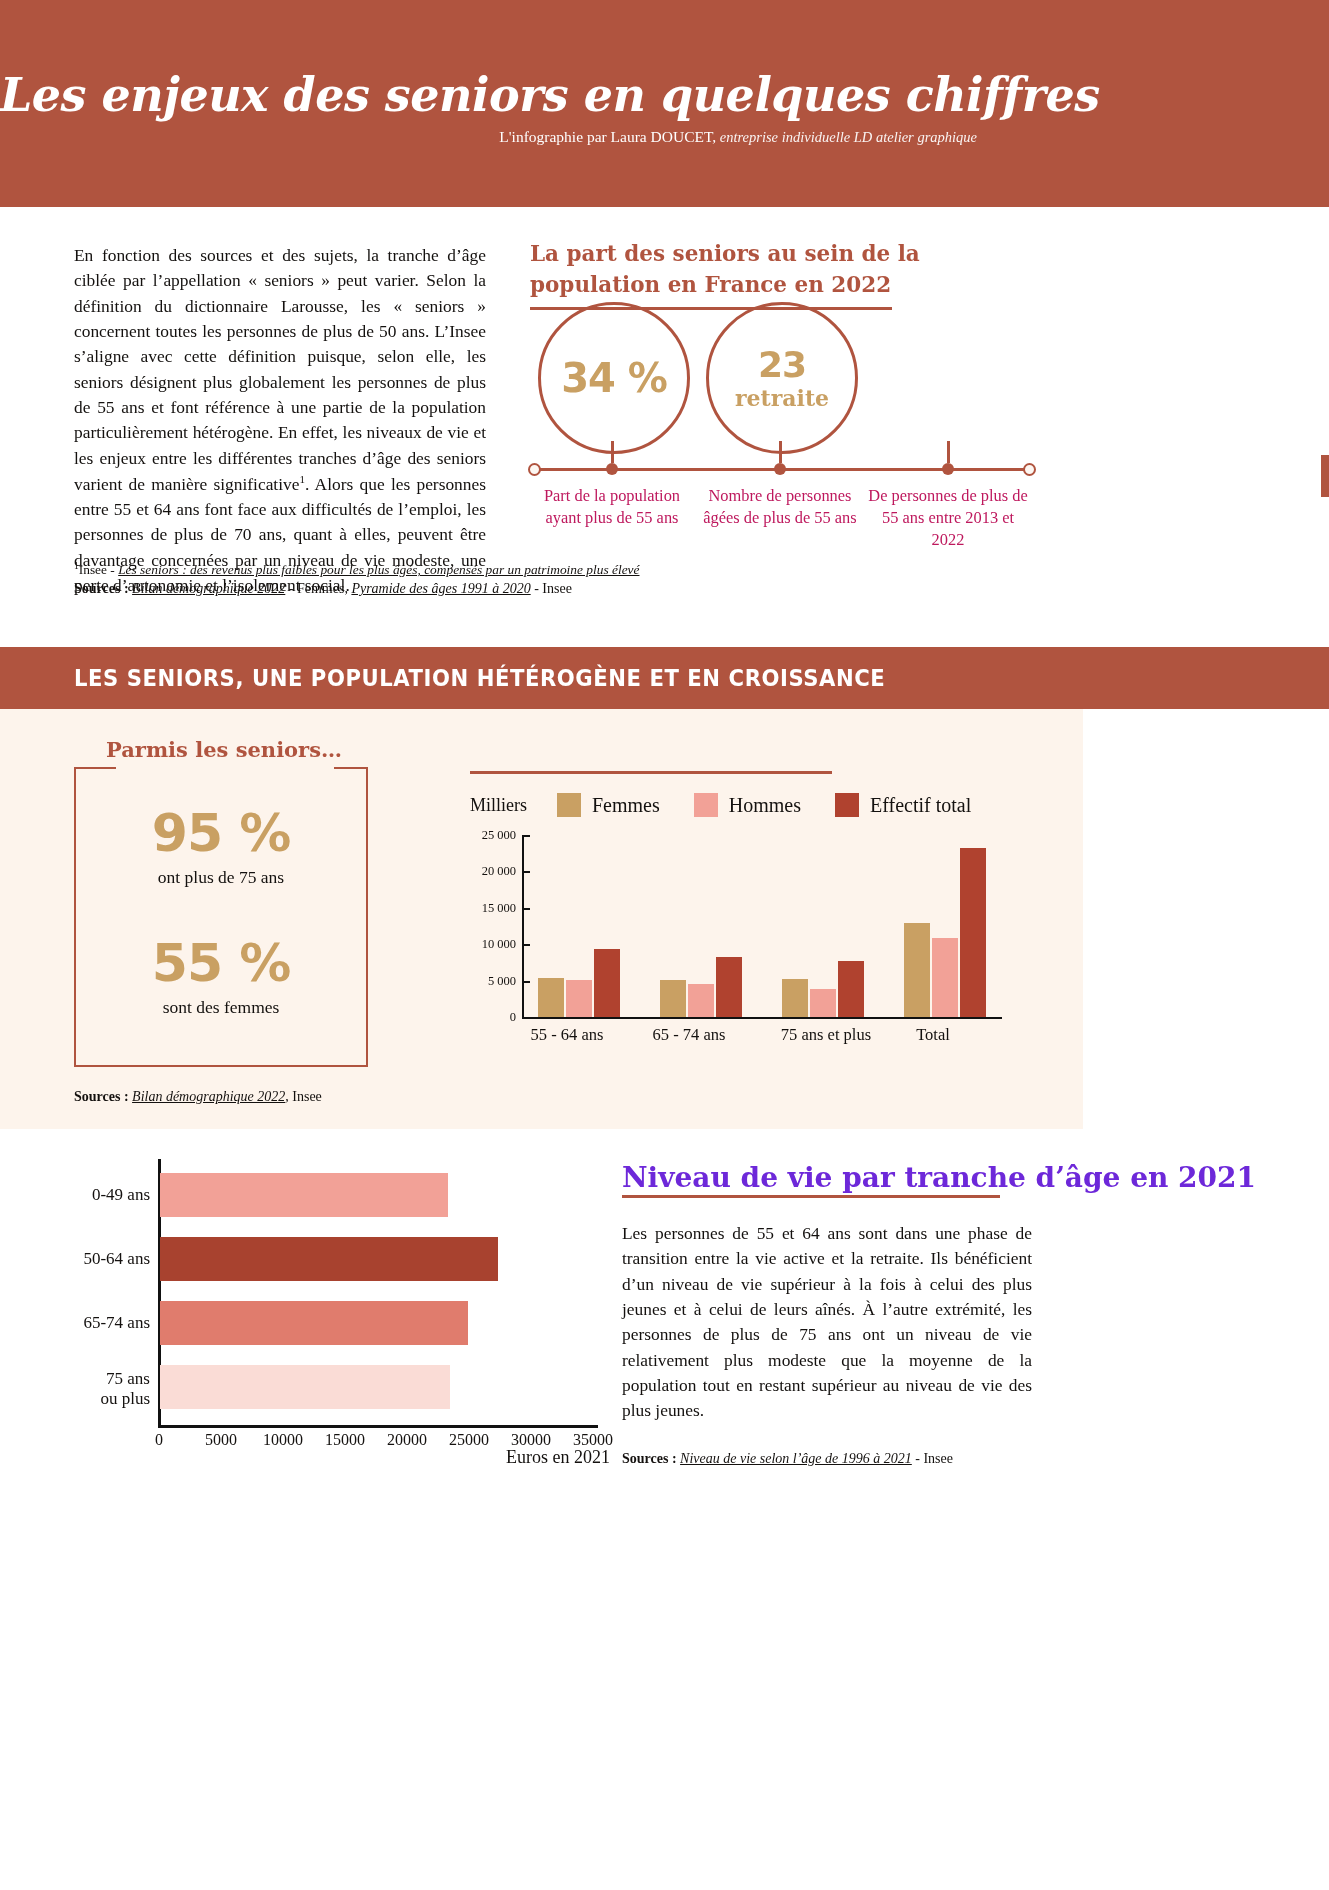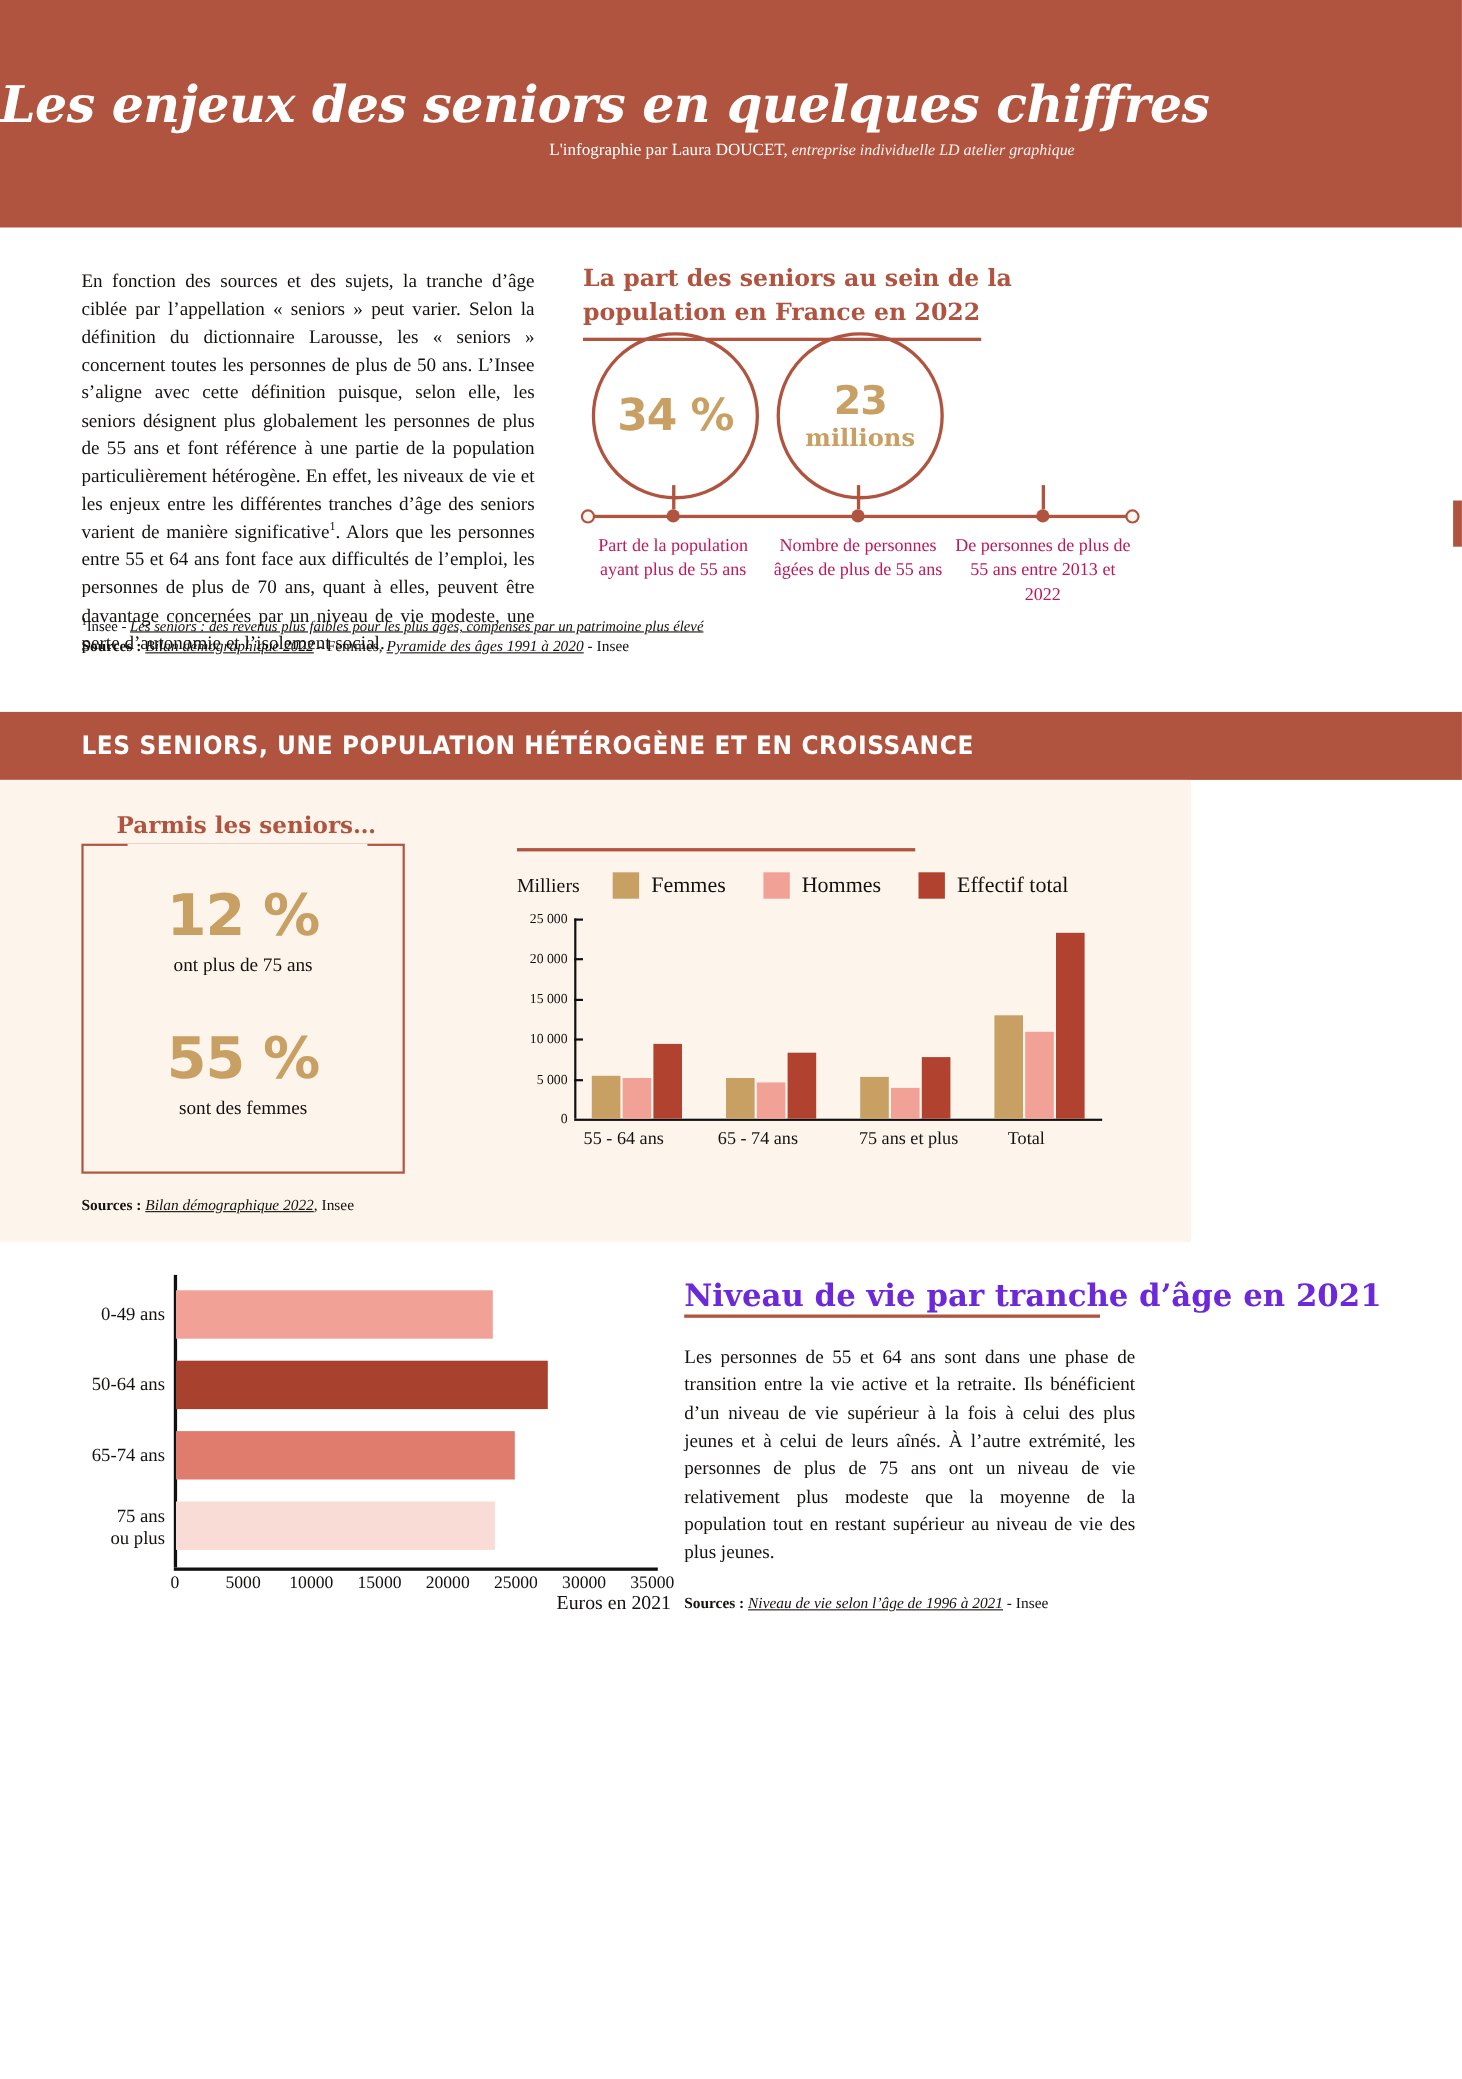--- a/index.html
+++ b/index.html
@@ -324,21 +324,21 @@
 
   <div class="block1-title">La part des seniors au sein de la population en France en 2022</div>
   <div class="rule-red" style="top:100px;"></div>
 
   <div class="circles">
     <div class="circle c1">
       <div class="big">34 %</div>
     </div>
     <div class="circle c2">
       <div class="big sm">23</div>
-      <div class="small">millions</div>
+      <div class="small">retraite</div>
     </div>
   </div>
 
   <div class="timeline">
     <div class="line"></div>
     <div class="stem s1"></div>
     <div class="stem s2"></div>
     <div class="stem s3"></div>
     <div class="dot open d-start"></div>
     <div class="dot d1"></div>
@@ -364,21 +364,21 @@
 
 <div class="banner">
   <div class="banner-text">LES SENIORS, UNE POPULATION HÉTÉROGÈNE ET EN CROISSANCE</div>
 </div>
 
 <div class="sec2">
   <div class="parmis-title">Parmis les seniors…</div>
   <div class="box">
     <div class="gap-mask"></div>
     <div class="stat s1">
-      <div class="num">12 %</div>
+      <div class="num">95 %</div>
       <div class="lbl">ont plus de 75 ans</div>
     </div>
     <div class="stat s2">
       <div class="num">55 %</div>
       <div class="lbl">sont des femmes</div>
     </div>
   </div>
   <div class="src2">
     <span class="b">Sources :</span>
     <span class="u">Bilan démographique 2022</span><span>, Insee</span>

